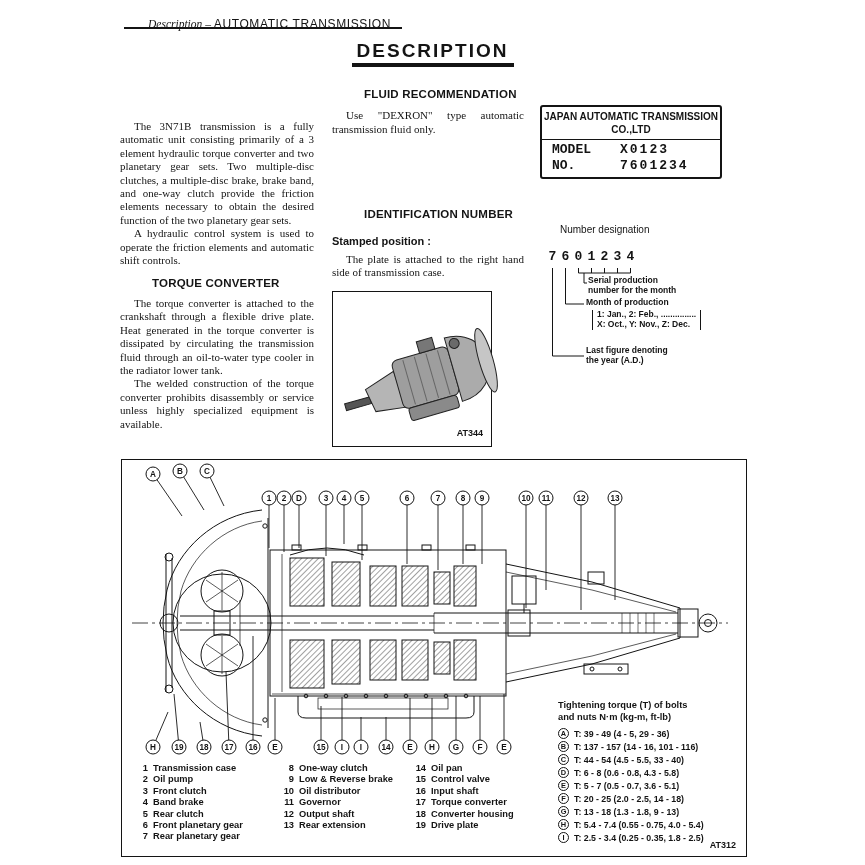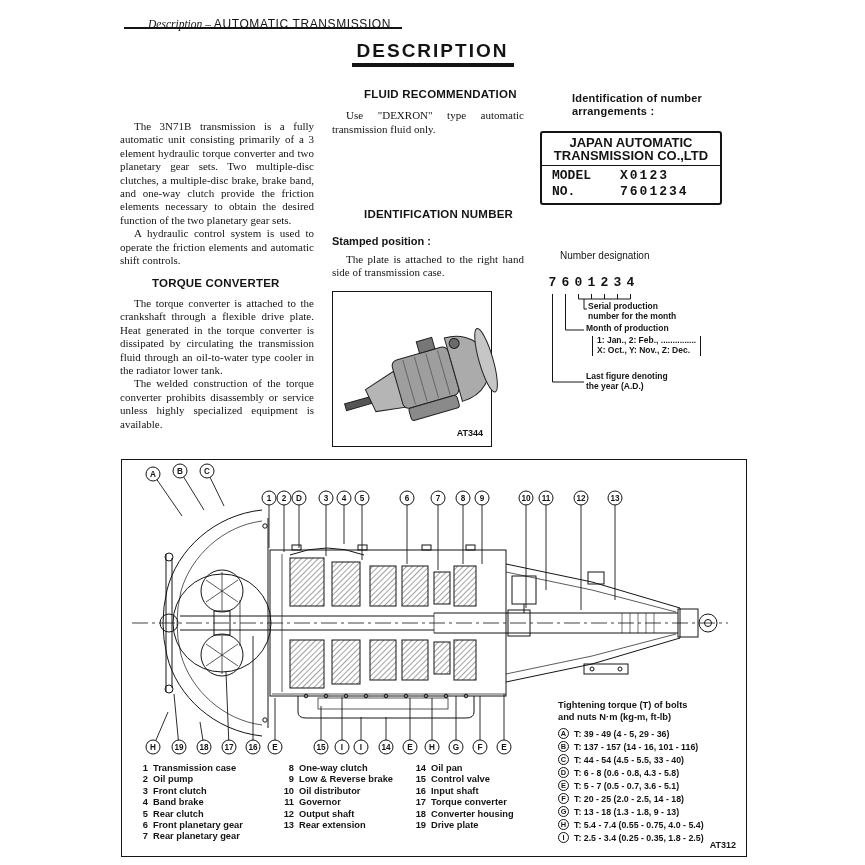--- a/index.html
+++ b/index.html
@@ -36,21 +36,21 @@
 
   
   .fig-box { margin-top:11px; width:160px; height:156px; border:1px solid #141414; position:relative; }
   .fig-box svg { position:absolute; left:0; top:10px; }
   .fig-label { position:absolute; right:8px; bottom:5px;
     font-family:"Liberation Sans", sans-serif; font-weight:bold; font-size:9px; }
 
   
   #col3 .head { font-size:11px; line-height:13px; width:180px; }
   .plate { margin-top:13px; width:182px; border:2px solid #141414; border-radius:3px; padding:2px 0 4px 0; }
-  .plate-co { font-family:"Liberation Sans", sans-serif; font-weight:bold; font-size:13px;
+  .plate-co { font-family:"Liberation Sans", sans-serif; font-weight:bold; font-size:10px;
     text-align:center; padding:1px 0 2px 0; border-bottom:1.5px solid #141414; }
   .plate-row { display:flex; gap:20px; padding:3px 10px 0 10px;
     font-family:"Liberation Mono", monospace; font-weight:bold; font-size:13px; }
   .plate-lab { min-width:48px; }
   .plate-val { letter-spacing:2px; }
   .desig-label { margin-top:44px; margin-left:20px; font-family:Liberation Sans, sans-serif; font-size:10px; }
   .desig { position:relative; margin-top:14px; width:206px; height:135px; }
   .digits { position:absolute; left:6px; top:0; display:flex; }
   .digits span { width:13px; text-align:center; font-family:"Liberation Mono", monospace; font-weight:bold; font-size:13px; }
   .desig-svg { position:absolute; left:0; top:0; }
@@ -123,21 +123,20 @@
           <ellipse cx="154" cy="75" rx="7" ry="33" fill="#c6c6c6"></ellipse>
           <circle cx="128" cy="50" r="5" fill="#6a6a6a"></circle>
           <rect x="92" y="38" width="16" height="12" fill="#777"></rect>
         </g>
       </svg>
       <span class="fig-label">AT344</span>
     </div>
   </div>
 
   <div id="col3" class="col">
-    <h3 class="head">Identification of number arrangements :</h3>
 
     <div class="plate">
       <div class="plate-co">JAPAN AUTOMATIC TRANSMISSION CO.,LTD</div>
       <div class="plate-row">
         <span class="plate-lab">MODEL</span>
         <span class="plate-val">X0123</span>
       </div>
       <div class="plate-row">
         <span class="plate-lab">NO.</span>
         <span class="plate-val">7601234</span>

